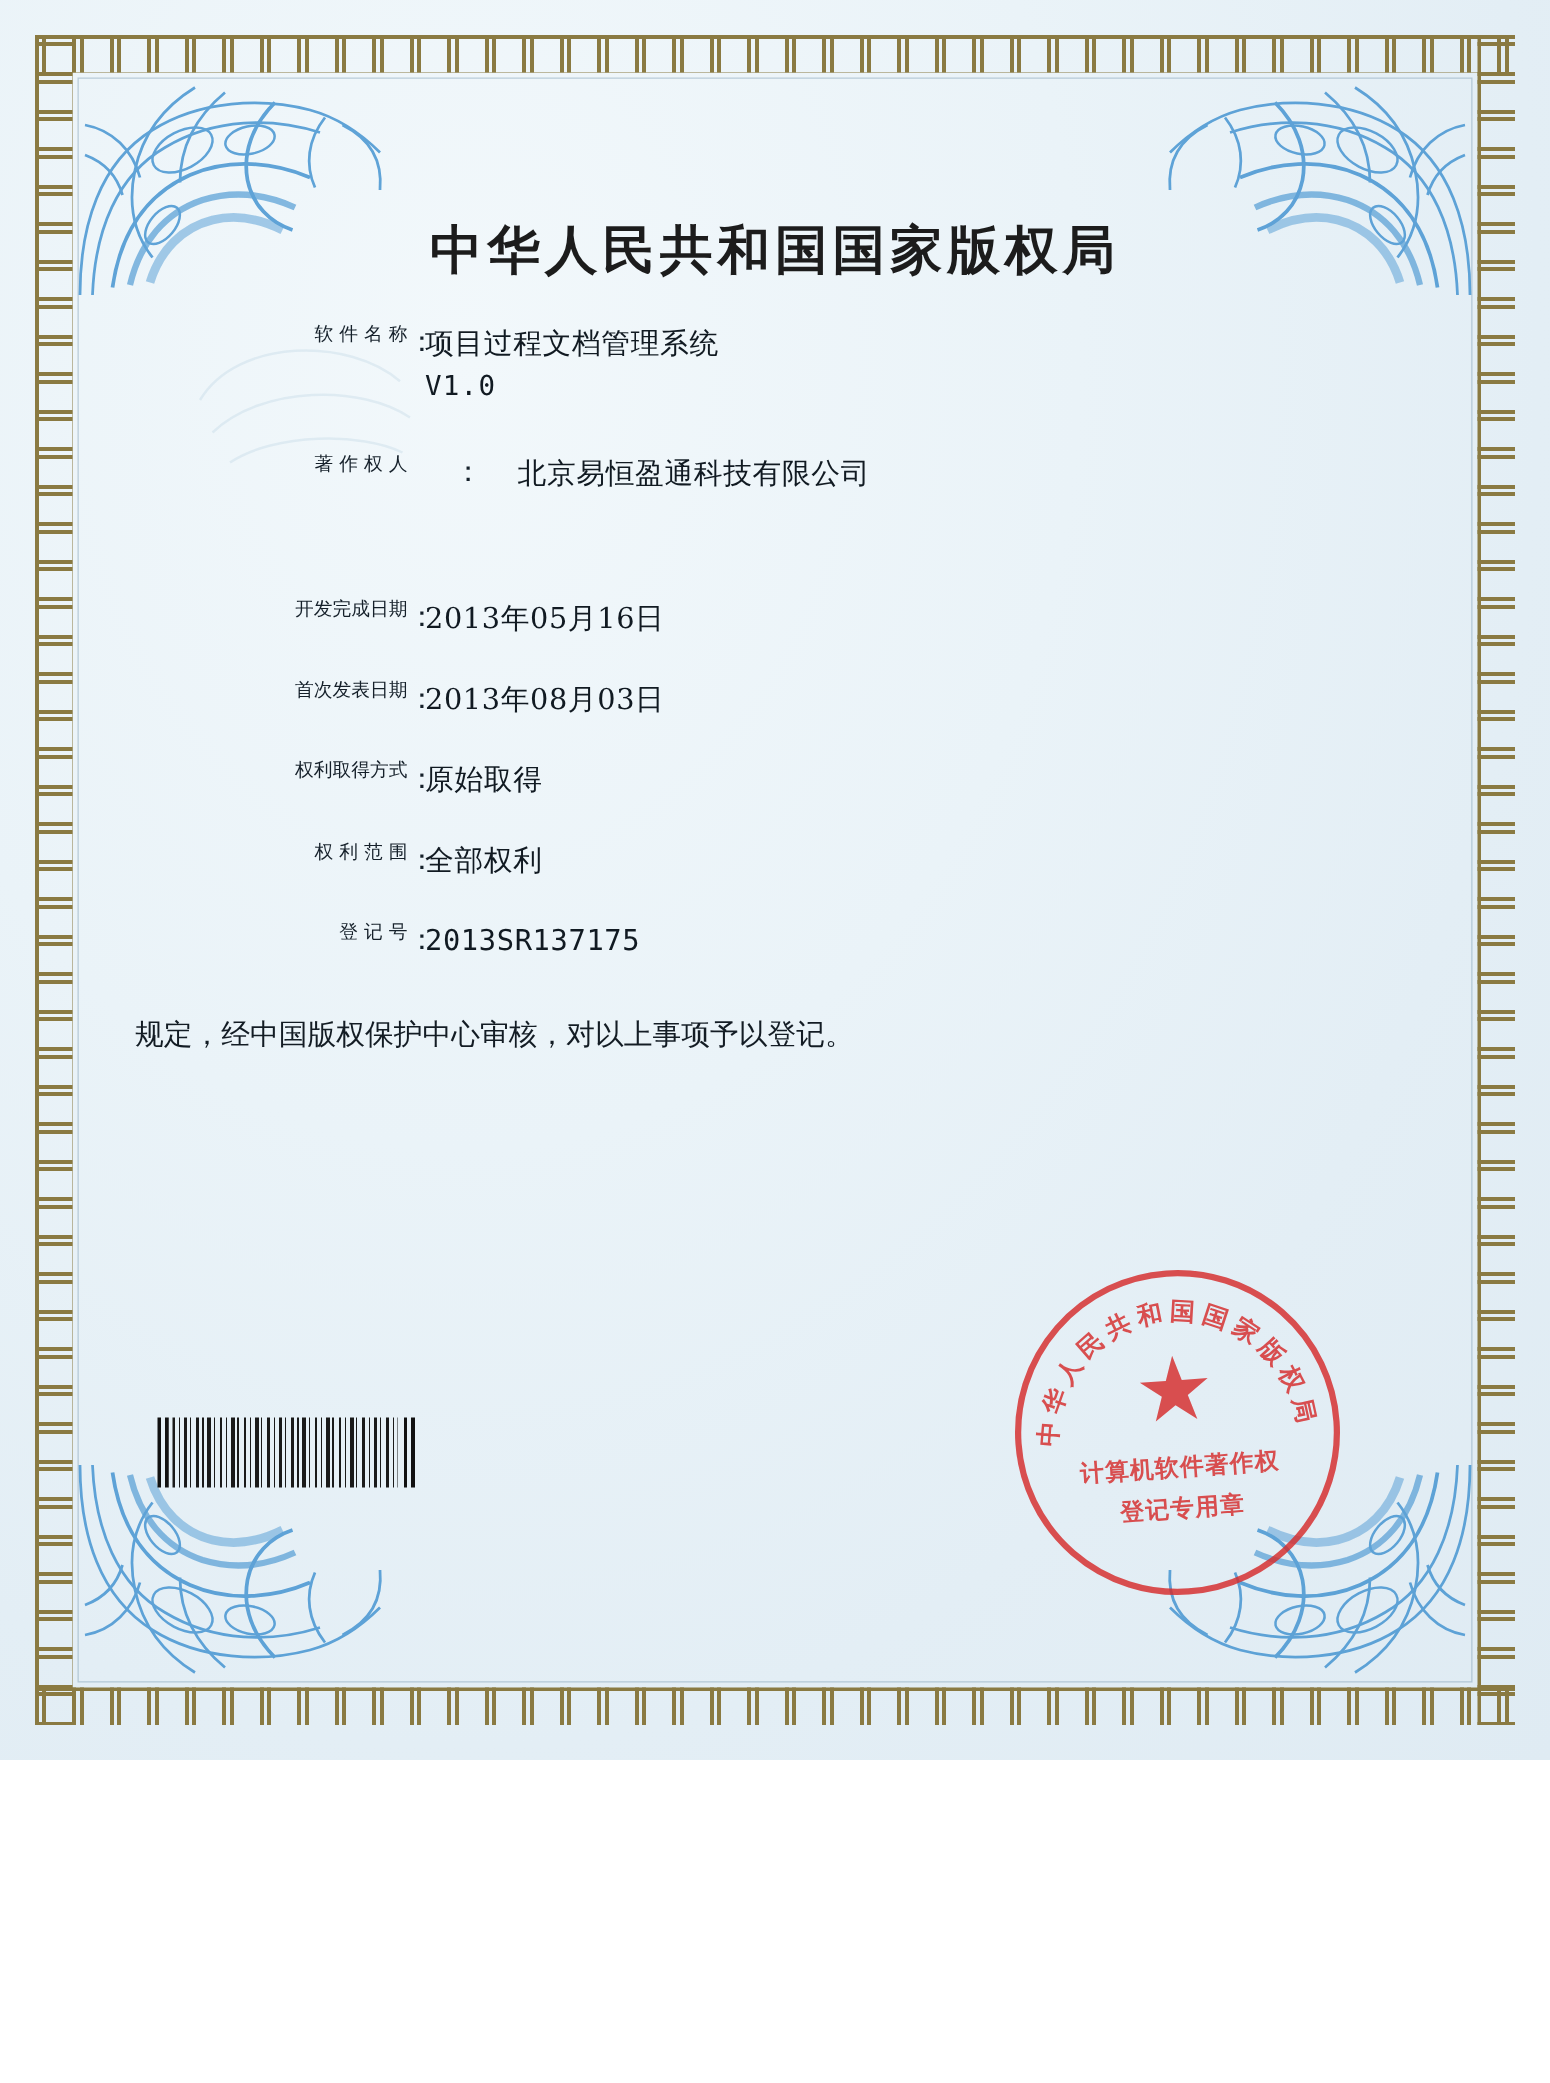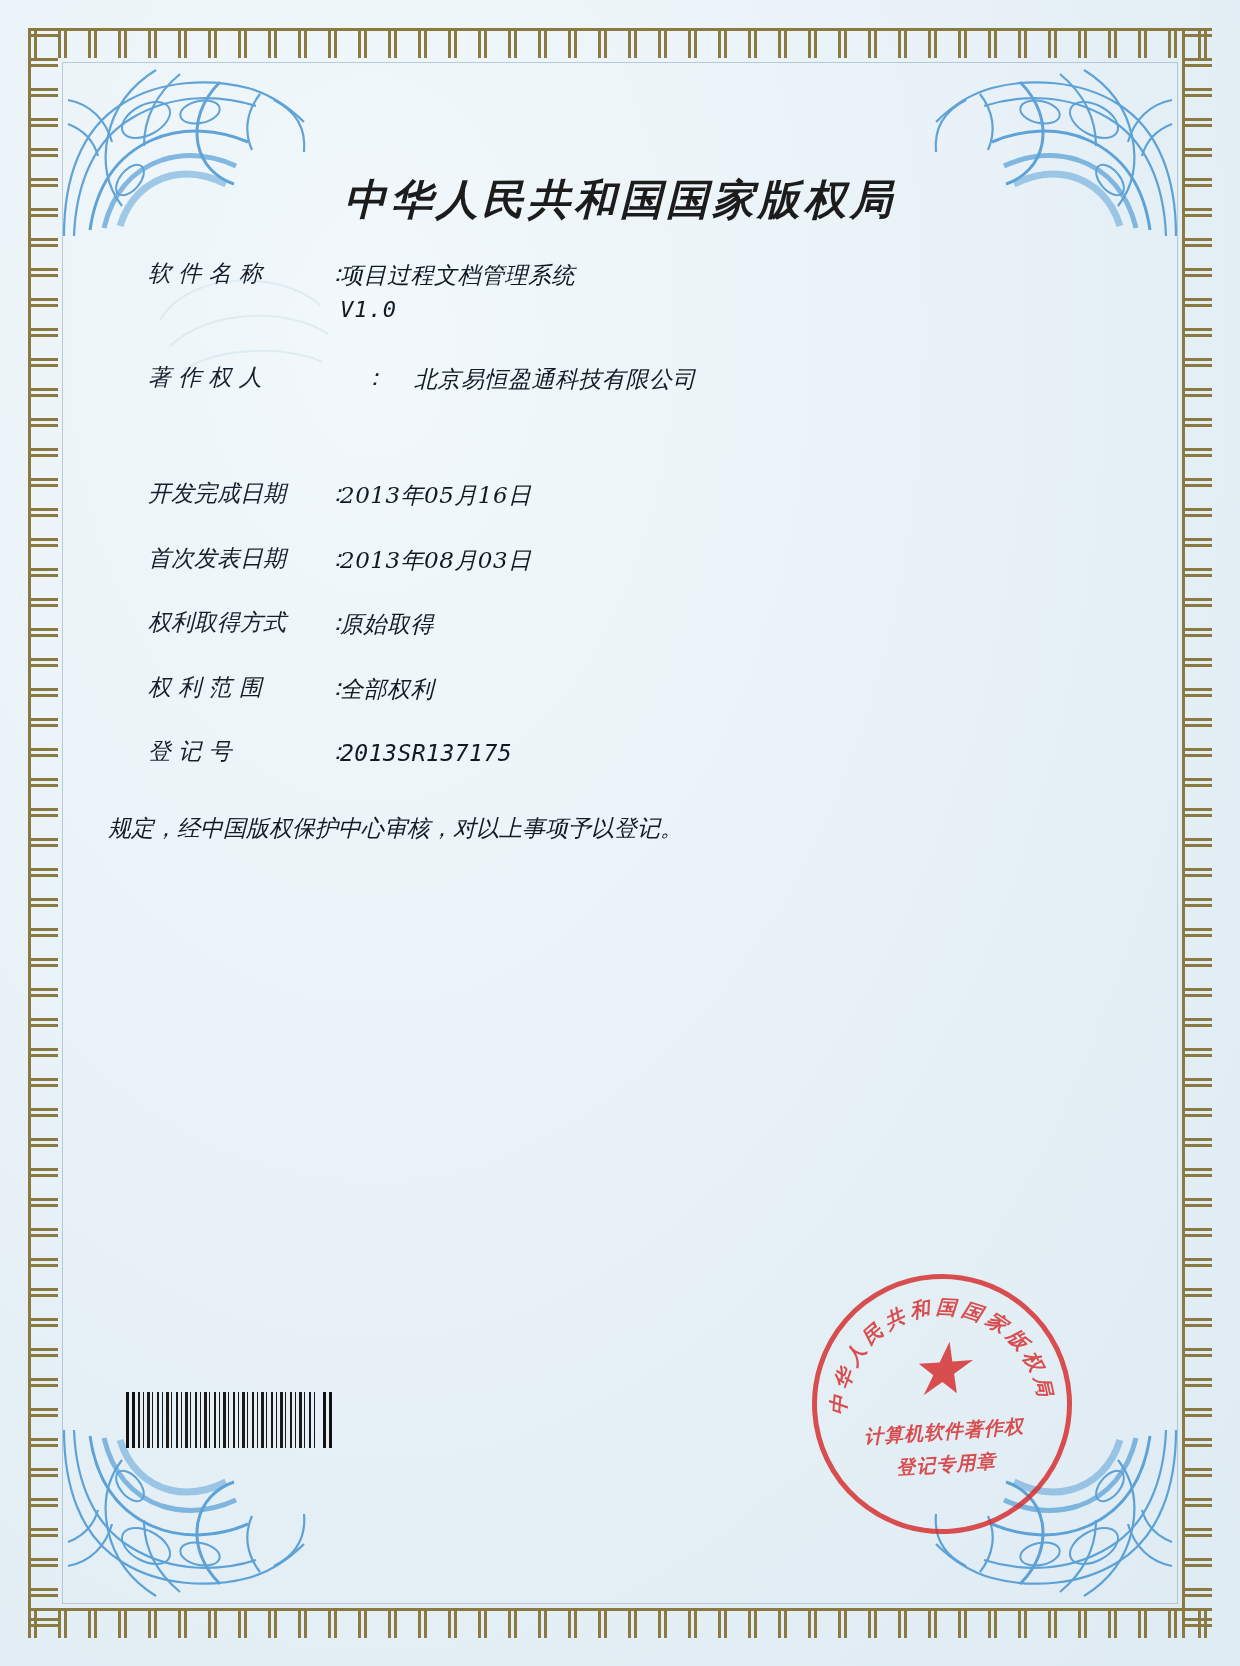--- a/index.html
+++ b/index.html
@@ -7,25 +7,24 @@
     padding: 0;
     background: #ffffff;
   }
   body {
     font-family: "DejaVu Serif", "Liberation Serif", serif;
   }
 
   .page {
     position: relative;
     width: 1240px;
-    height: 1666px;
+    height: 1408px;
     background:
       radial-gradient(ellipse at 30% 20%, #f2f8fb 0%, #eaf3f8 40%, #e3eef5 70%, #dfebf3 100%);
     overflow: hidden;
-    font-style: italic;
   }
   .meander {
     position: absolute;
     background-repeat: repeat;
   }
   .meander-h {
     height: 30px;
     background-image:
       repeating-linear-gradient(to right,
         #8a7a42 0px, #8a7a42 3px, transparent 3px, transparent 30px),
@@ -110,24 +109,25 @@
     padding-left: 48px;
   }
   .field-row {
     display: flex;
     align-items: flex-start;
     margin-bottom: 30px;
   }
   .field-label {
     width: 178px;
     flex: 0 0 178px;
-    font-size: 23px;
+    font-size: 15px;
     color: #15202a;
     letter-spacing: 0px;
     white-space: nowrap;
+    text-align: right;
   }
   .field-colon {
     width: 14px;
     flex: 0 0 14px;
     font-size: 23px;
     color: #15202a;
   }
   .field-value {
     font-size: 23px;
     color: #111a22;

